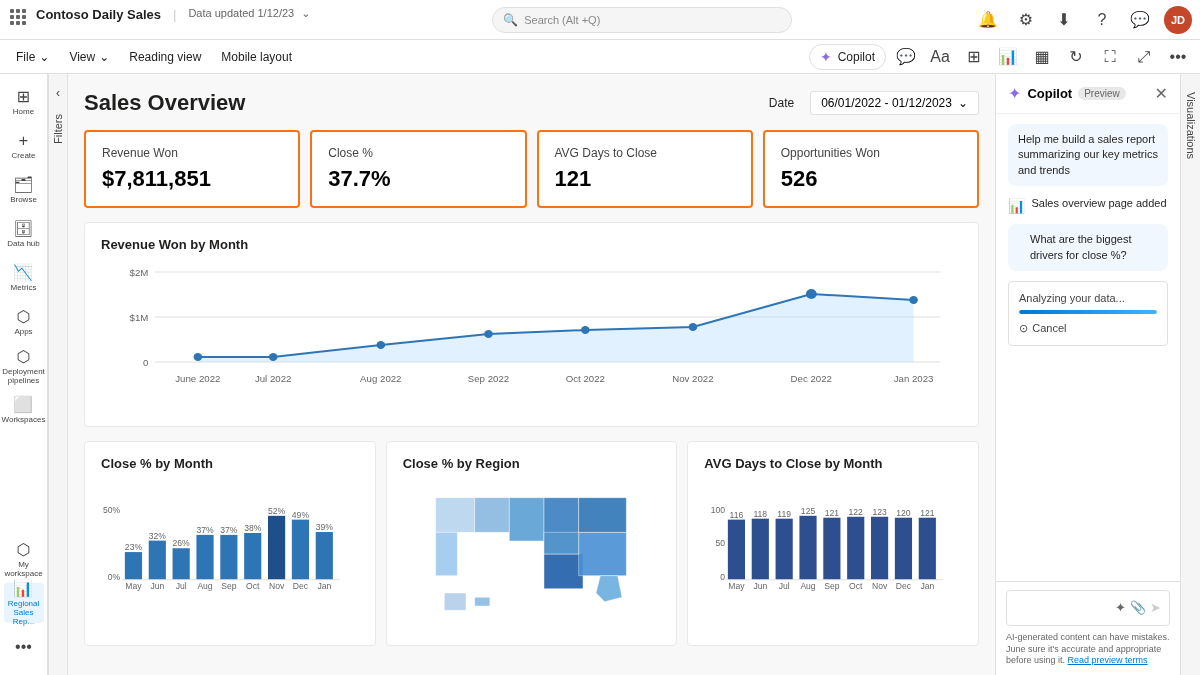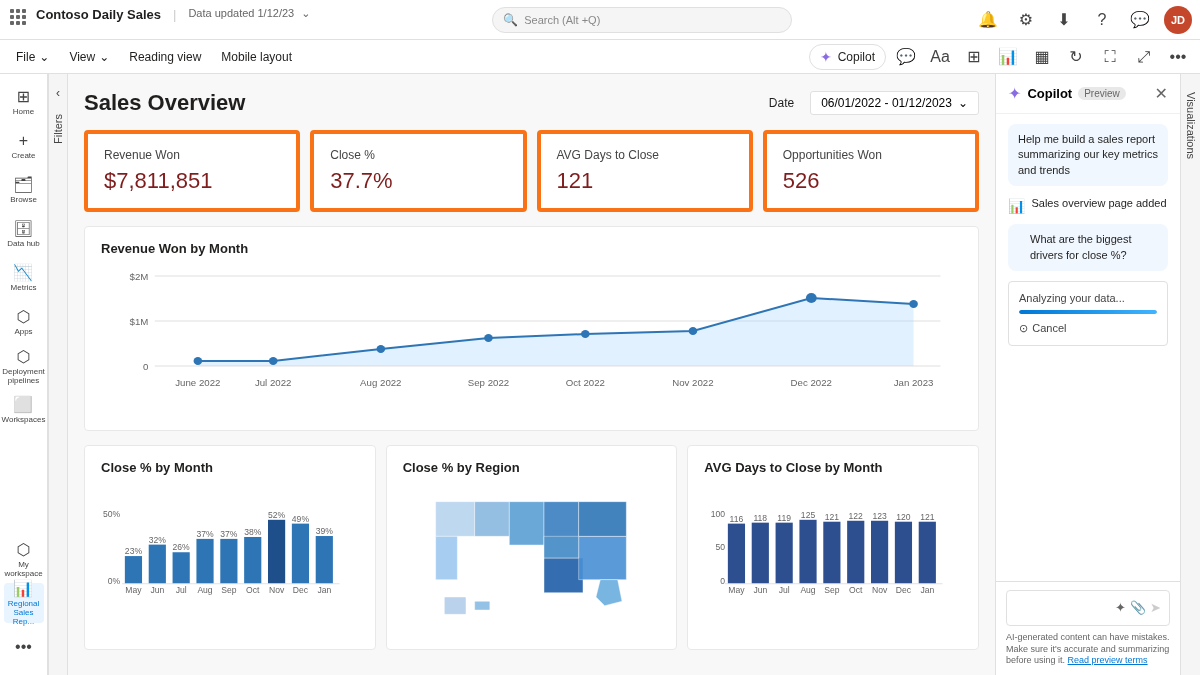--- a/index.html
+++ b/index.html
@@ -170,26 +170,26 @@
 
     
     .kpi-row {
       display: grid;
       grid-template-columns: repeat(4, 1fr);
       gap: 10px;
       margin-bottom: 14px;
     }
     .kpi-card {
       background: #fff;
-      border: 4px solid #f97316;
+      border: 2px solid #f97316;
       border-radius: 4px;
       padding: 14px 16px;
     }
     .kpi-label { font-size: 12px; color: #444; margin-bottom: 6px; }
-    .kpi-value { font-size: 22px; font-weight: 400; color: #7f1d1d; }
+    .kpi-value { font-size: 22px; font-weight: 700; color: #000000; }
 
     
     .chart-card {
       background: #fff;
       border: 1px solid #e8e8e8;
       border-radius: 4px;
       padding: 14px 16px;
       margin-bottom: 14px;
     }
     .chart-title { font-size: 13px; font-weight: 600; color: #201f1e; margin-bottom: 10px; }
@@ -700,21 +700,21 @@
     <div class="copilot-footer">
       <div class="chat-input-area">
         <div class="chat-input"></div>
         <div class="chat-input-icons">
           <span class="chat-input-icon">✦</span>
           <span class="chat-input-icon">📎</span>
           <span class="chat-input-icon" style="color:#ccc;">➤</span>
         </div>
       </div>
       <div class="disclaimer">
-        <span>AI-generated content can have mistakes. Make sure it's accurate and summarizing before using it.</span>
+        <span>AI-generated content can have mistakes. June sure it's accurate and appropriate before using it.</span>
         <a href="#">Read preview terms</a>
       </div>
     </div>
   </div>
 
   <div class="viz-tab">
     <span class="viz-label">Visualizations</span>
   </div>
 
 </div>

